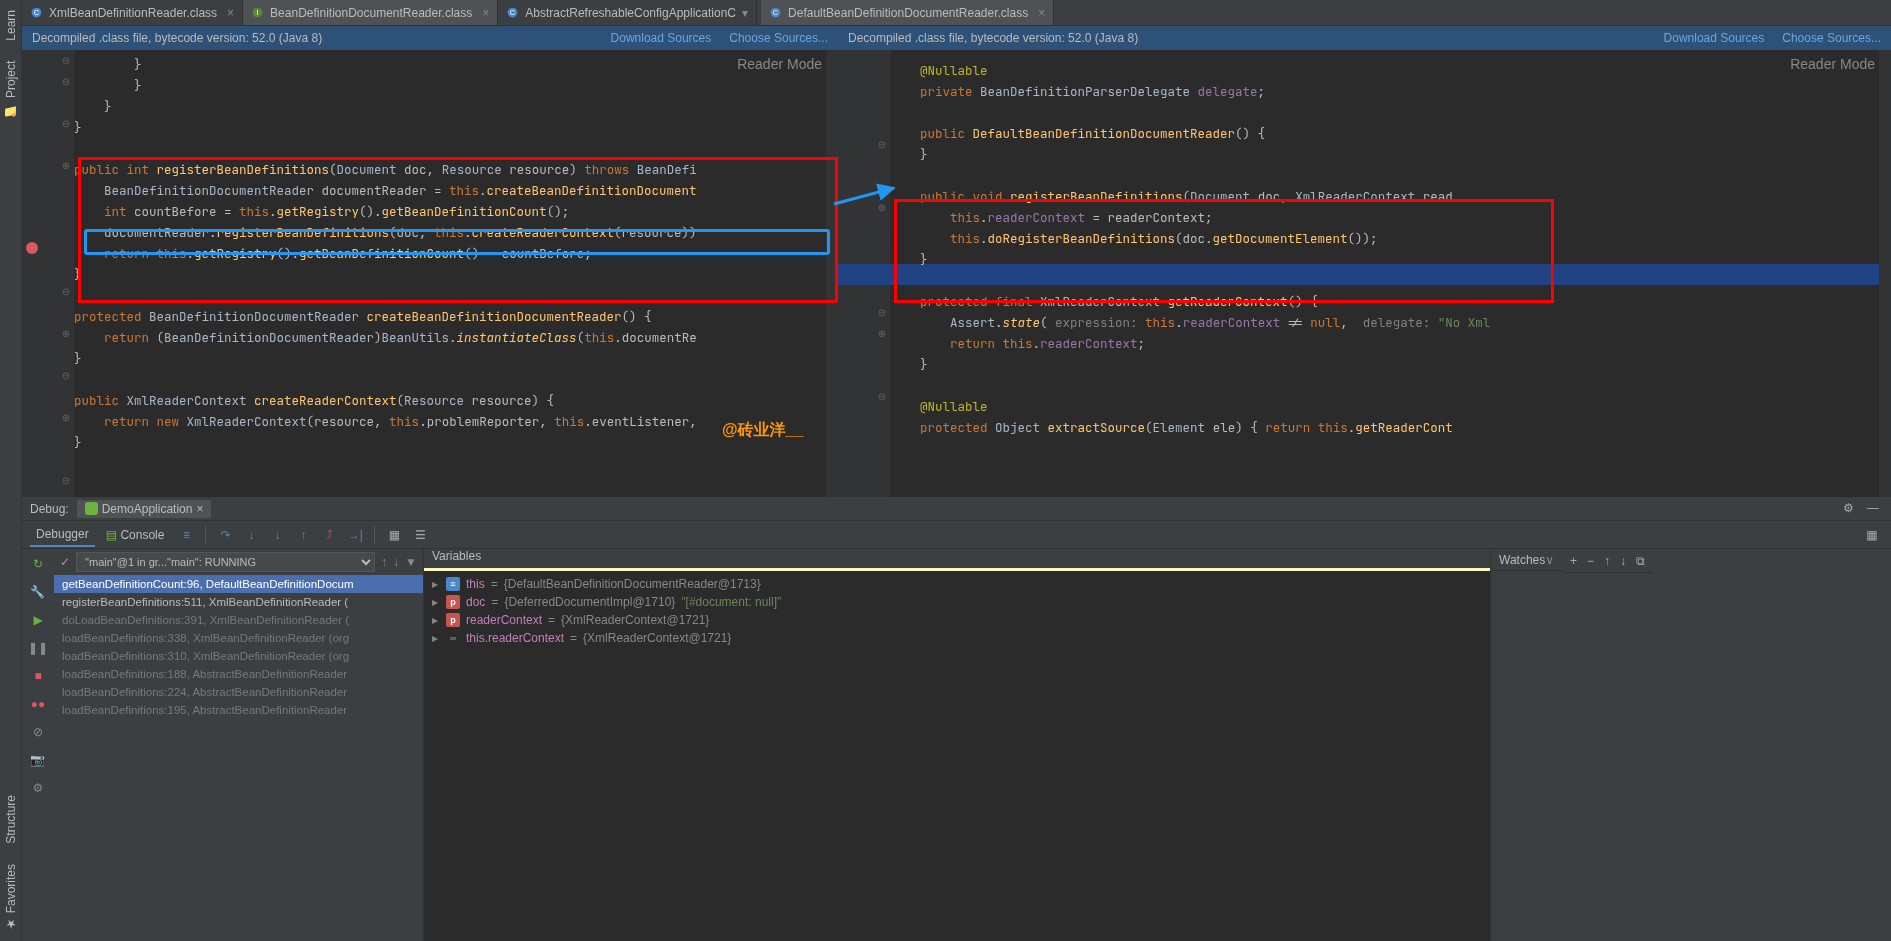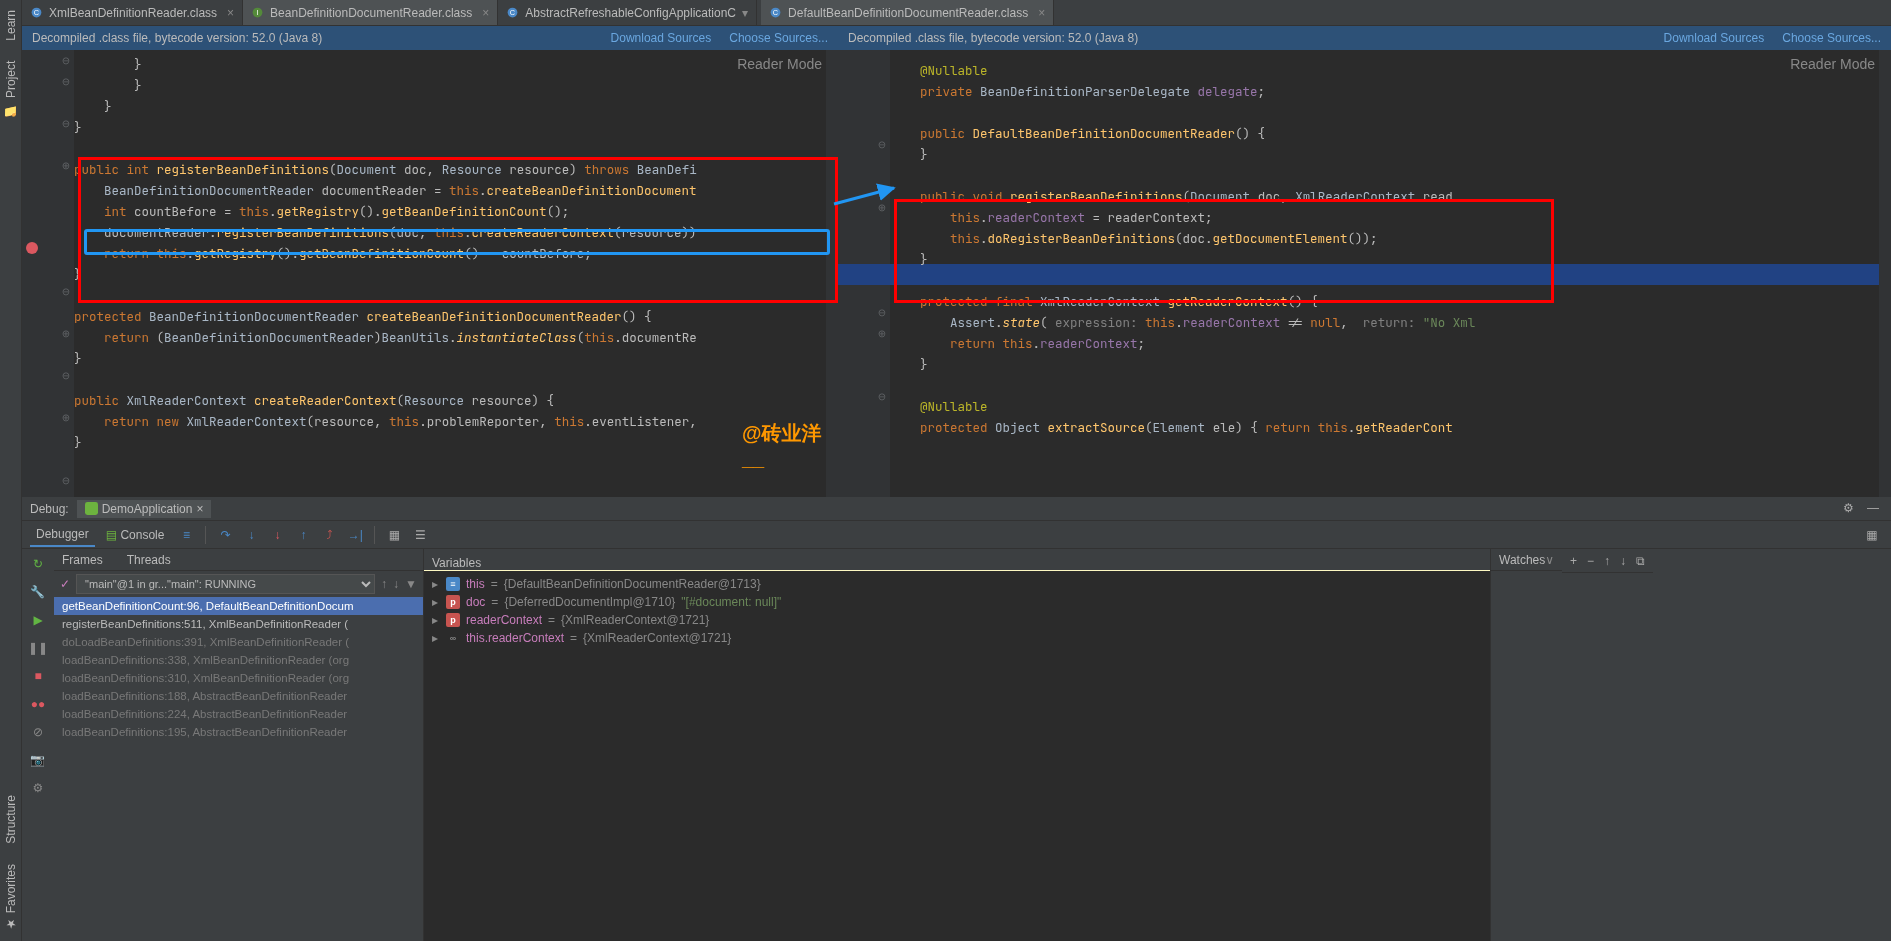--- a/index.html
+++ b/index.html
@@ -38,21 +38,21 @@
 .str { color:#6a8759; }
 .an { color:#bbb529; }
 .lit { color:#9876aa; }
 .p2 { color:#808080; }
 
 
 .hl-line { position:absolute; left:0; right:0; height:21px; background:#214283; }
 .box-red { position:absolute; border:3px solid #ff0000; pointer-events:none; }
 .box-blue { position:absolute; border:3px solid #2196f3; pointer-events:none; border-radius:3px; }
 .arrow { position:absolute; pointer-events:none; }
-.watermark { position:absolute; color:#ff9800; font-weight:bold; font-size:20px; pointer-events:none;margin-left:20px; }
+.watermark { position:absolute; color:#ff9800; font-weight:bold; font-size:16px; pointer-events:none; }
 .bp { position:absolute; left:4px; width:12px; height:12px; border-radius:50%; background:#db5860; }
 .fold { position:absolute; right:3px; width:10px; height:10px; color:#606366; font-size:10px; line-height:10px; text-align:center; cursor:pointer; }
 
 
 .debugwin { position:absolute; left:22px; right:0; top:497px; bottom:0; background:#3c3f41; display:flex; flex-direction:column; }
 .dbg-title { height:24px; display:flex; align-items:center; padding:0 8px; gap:8px; border-bottom:1px solid #323232; }
 .dbg-title .name { color:#bbb; }
 .dbg-title .run { background:#4e5254; padding:2px 8px; display:flex; align-items:flex-start; gap:4px; }
 .dbg-title .spacer { flex:1; }
 .dbg-title .rbtn { width:16px; height:16px; color:#aaa; cursor:pointer; }
@@ -71,21 +71,21 @@
 .frames { width:370px; display:flex; flex-direction:column; border-right:1px solid #323232; }
 .frames .hdr { height:22px; display:flex; align-items:center; padding:0 8px; gap:24px; color:#bbb; border-bottom:1px solid #323232; }
 .frames .threadrow { height:26px; display:flex; align-items:center; padding:0 6px; gap:6px; background:#3c3f41; }
 .frames .threadrow select { background:#45494a; color:#bbb; border:1px solid #555; font-size:11px; padding:2px 4px; flex:1; }
 .frames .list { flex:1; overflow:hidden; background:#3c3f41; }
 .frames .fr { padding:3px 8px; font-size:11.5px; color:#787878; white-space:nowrap; overflow:hidden; text-overflow:ellipsis; cursor:pointer; }
 .frames .fr.sel { background:#4b6eaf; color:#fff; }
 .frames .fr.near { color:#bbb; }
 
 .vars { flex:1; display:flex; flex-direction:column; border-right:1px solid #323232; }
-.vars .hdr { height:22px; display:flex; align-items:flex-end; padding:0 8px; color:#bbb; border-bottom:1px solid #fef9c3; }
+.vars .hdr { height:22px; display:flex; align-items:flex-start; padding:0 8px; color:#bbb; border-bottom:3px solid #fef9c3; }
 .vars .list { flex:1; overflow:auto; background:#2b2b2b; padding:4px 0; }
 .vars .vr { padding:2px 8px; font-size:12px; display:flex; align-items:center; gap:6px; cursor:pointer; }
 .vars .vr .arr { color:#888; width:8px; }
 .vars .vr .vico { width:14px; height:14px; border-radius:2px; display:inline-flex; align-items:center; justify-content:center; font-size:9px; font-weight:bold; }
 .vars .vname { color:#c77dbb; }
 .vars .veq { color:#888; }
 .vars .vval { color:#888; }
 .vars .vstr { color:#6a8759; }
 
 .watches { width:400px; display:flex; }
@@ -222,21 +222,21 @@
 
     <span class="k">public</span> <span class="fn">DefaultBeanDefinitionDocumentReader</span>() {
     }
 
     <span class="k">public</span> <span class="k">void</span> <span class="fn">registerBeanDefinitions</span>(<span class="ty">Document</span> doc, <span class="ty">XmlReaderContext</span> read
         <span class="k">this</span>.<span class="lit">readerContext</span> = readerContext;
         <span class="k">this</span>.<span class="fn">doRegisterBeanDefinitions</span>(doc.<span class="fn">getDocumentElement</span>());
     }
 
     <span class="k">protected</span> <span class="k">final</span> <span class="ty">XmlReaderContext</span> <span class="fn">getReaderContext</span>() {
-        <span class="ty">Assert</span>.<span class="fn" style="font-style:italic">state</span>( <span class="p2">expression:</span> <span class="k">this</span>.<span class="lit">readerContext</span> != <span class="k">null</span>,  <span class="p2">return:</span> <span class="str">"No Xml</span>
+        <span class="ty">Assert</span>.<span class="fn" style="font-style:italic">state</span>( <span class="p2">expression:</span> <span class="k">this</span>.<span class="lit">readerContext</span> != <span class="k">null</span>,  <span class="p2">delegate:</span> <span class="str">"No Xml</span>
         <span class="k">return</span> <span class="k">this</span>.<span class="lit">readerContext</span>;
     }
 
     <span class="an">@Nullable</span>
     <span class="k">protected</span> <span class="ty">Object</span> <span class="fn">extractSource</span>(<span class="ty">Element</span> ele) { <span class="k">return</span> <span class="k">this</span>.<span class="fn">getReaderCont</span>
 </div>
   <div class="box-red" style="left:56px;top:149px;width:660px;height:104px"></div>
 </div>
 
 <svg class="arrow" style="left:832px;top:182px;width:70px;height:30px" viewBox="0 0 70 30">
@@ -290,24 +290,20 @@
       <span class="sbtn" style="color:#62b543">▶</span>
       <span class="sbtn" style="color:#888">❚❚</span>
       <span class="sbtn" style="color:#db5860">■</span>
       <span class="sbtn" style="color:#db5860">●●</span>
       <span class="sbtn" style="color:#888">⊘</span>
       <span class="sbtn" style="color:#888">📷</span>
       <span class="sbtn" style="color:#888">⚙</span>
     </div>
 
     <div class="frames">
-      <div class="hdr">
-          <span>Frames</span>
-          <span>Threads</span>
-        </div>
       <div class="threadrow">
         <span style="color:#c77dbb">✓</span>
         <select><option>"main"@1 in gr..."main": RUNNING</option></select>
         <span style="color:#888;cursor:pointer">↑</span>
         <span style="color:#888;cursor:pointer">↓</span>
         <span style="color:#888;cursor:pointer">▼</span>
       </div>
       <div class="list">
         <div class="fr sel">getBeanDefinitionCount:96, DefaultBeanDefinitionDocum</div>
         <div class="fr near">registerBeanDefinitions:511, XmlBeanDefinitionReader (</div>

